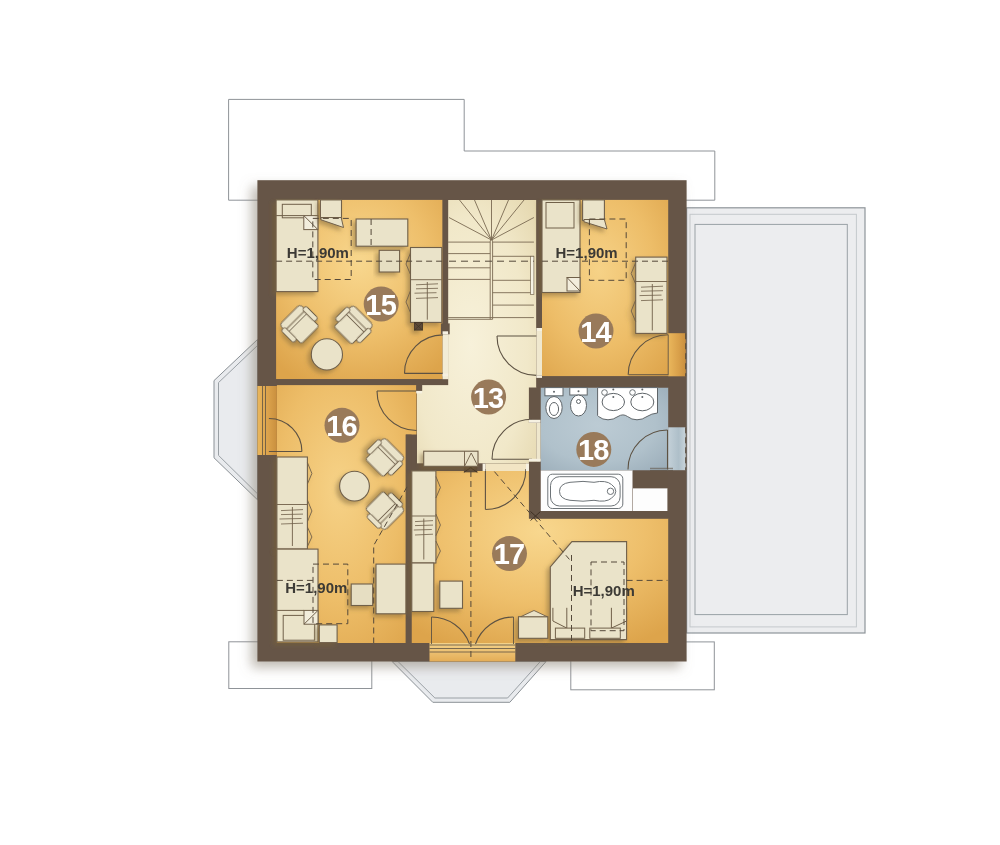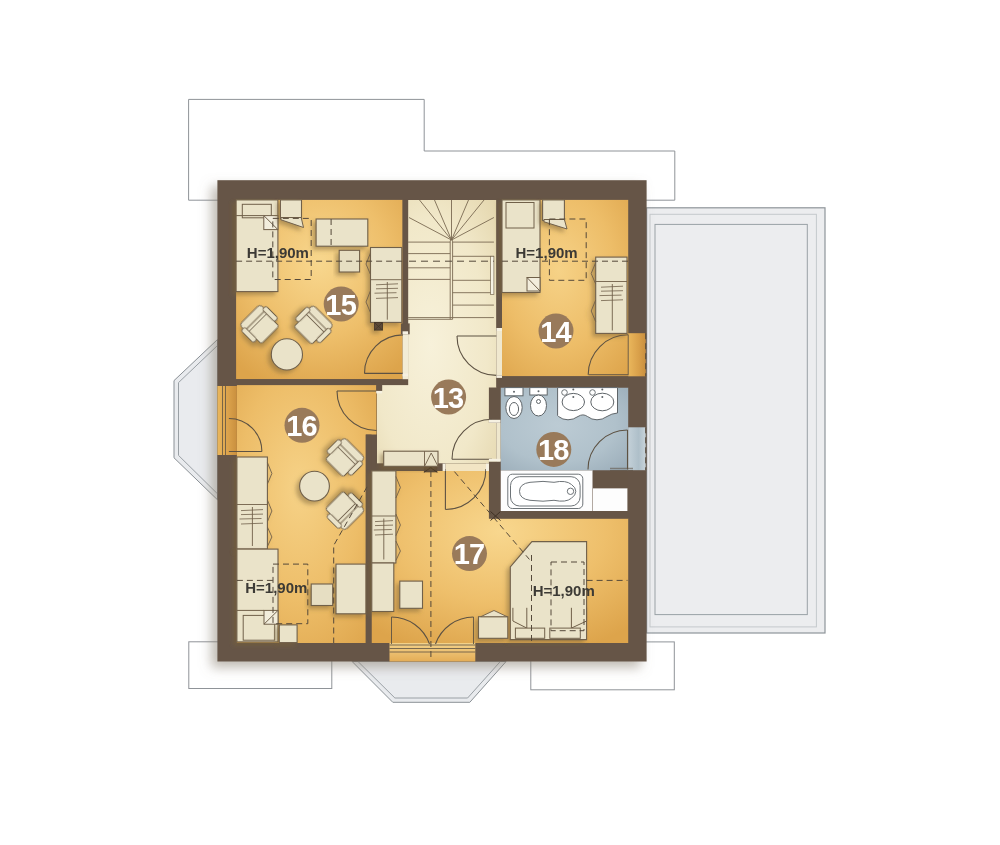--- a/index.html
+++ b/index.html
@@ -1,16 +1,16 @@
 <!DOCTYPE html>
 <html><head>
 <meta charset="utf-8">
 <style>
   html,body{margin:0;padding:0;background:#ffffff;}
-  .wrap{width:840px;height:845px;position:relative;background:#ffffff;font-family:"Liberation Sans", sans-serif;}
+  .wrap{width:840px;height:845px;position:relative;background:#ffffff;font-family:"Liberation Sans", sans-serif;margin-left:40px;}
   text{font-family:"Liberation Sans", sans-serif;}
   .hlab{font-weight:bold;font-size:15px;fill:#3c3a35;}
   .num{font-weight:bold;font-size:29px;fill:#ffffff;letter-spacing:-0.8px;}
 </style>
 </head>
 <body>
 <div class="wrap">
 <svg width="1000" height="845" viewBox="0 0 1000 845" xmlns="http://www.w3.org/2000/svg">
 <defs>
   <radialGradient id="gOrange" cx="50%" cy="35%" r="75%">

